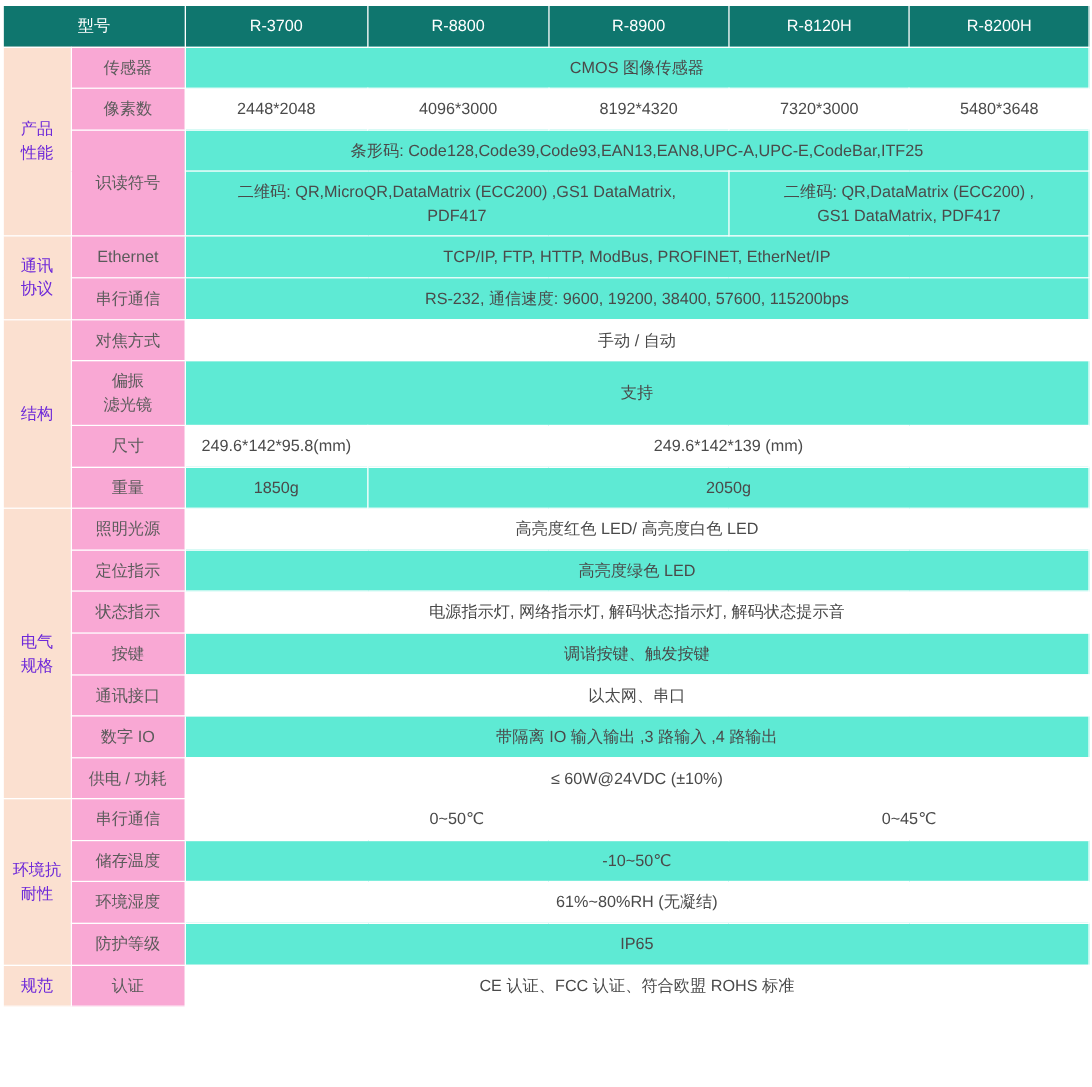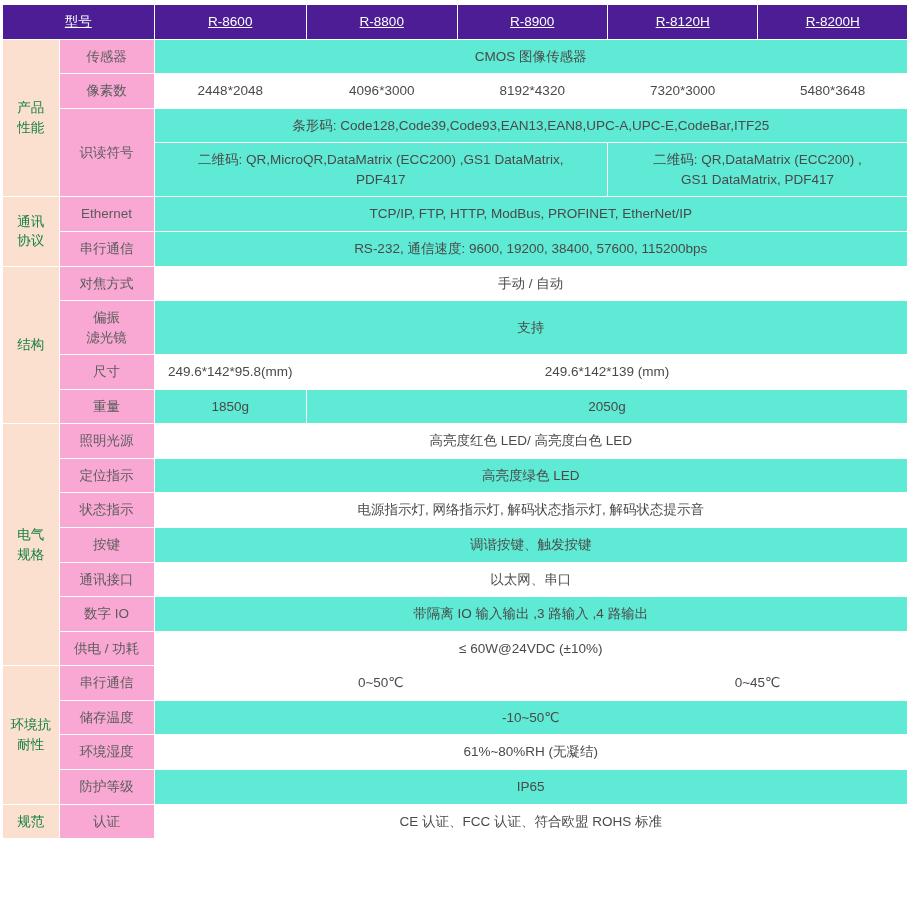--- a/index.html
+++ b/index.html
@@ -23,31 +23,30 @@
     border: 1px solid #ffffff;
     text-align: center;
     vertical-align: middle;
     font-size: 13.5px;
     line-height: 1.45;
     padding: 7px 4px;
     font-weight: normal;
   }
   
   .hdr {
-    background: #4c1d95;
+    background: #0f766e;
     color: #ffffff;
     font-size: 15px;
     font-weight: bold;
     padding: 11px 4px;
-    text-decoration: underline;
   }
   
   .cat {
     background: #fbe0d0;
-    color: #15803d;
+    color: #6d28d9;
     font-size: 14px;
     font-weight: bold;
     width: 56px;
   }
   
   .attr {
     background: #f9a8d4;
     color: #5b5b5b;
     font-size: 13.5px;
     width: 94px;
@@ -76,21 +75,21 @@
     <col style="width:151px">
     <col style="width:149px">
     <col style="width:149px">
     <col style="width:149px">
     <col style="width:148px">
   </colgroup>
   <tbody>
 
     <tr>
       <th class="hdr" colspan="2">型号</th>
-      <th class="hdr">R-8600</th>
+      <th class="hdr">R-3700</th>
       <th class="hdr">R-8800</th>
       <th class="hdr">R-8900</th>
       <th class="hdr">R-8120H</th>
       <th class="hdr">R-8200H</th>
     </tr>
 
     <tr>
       <td class="cat" rowspan="4">
         <div>产品</div>
         <div>性能</div>

